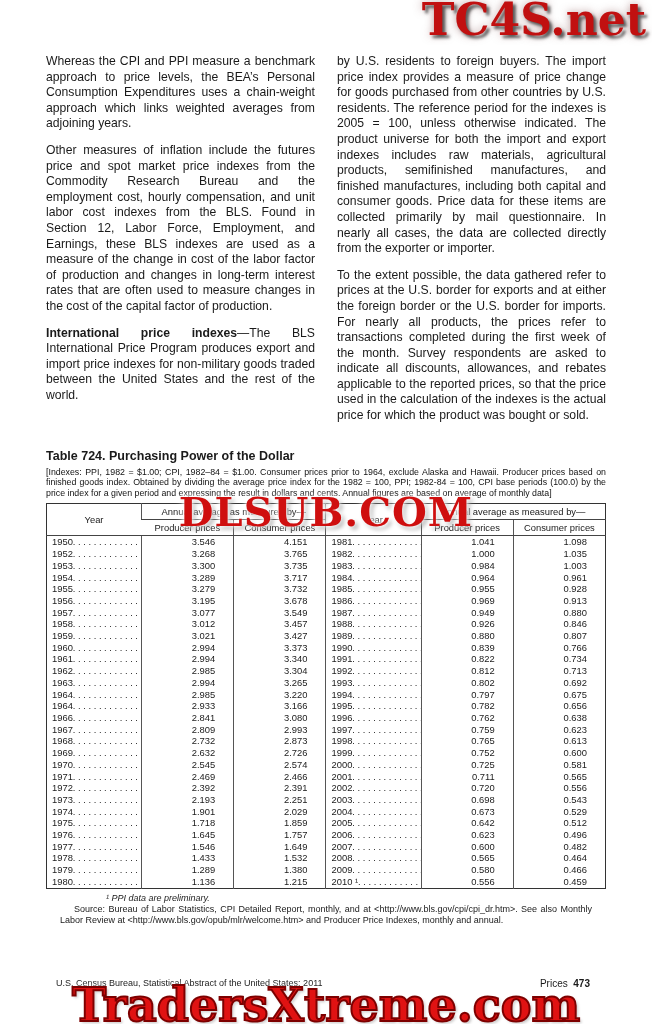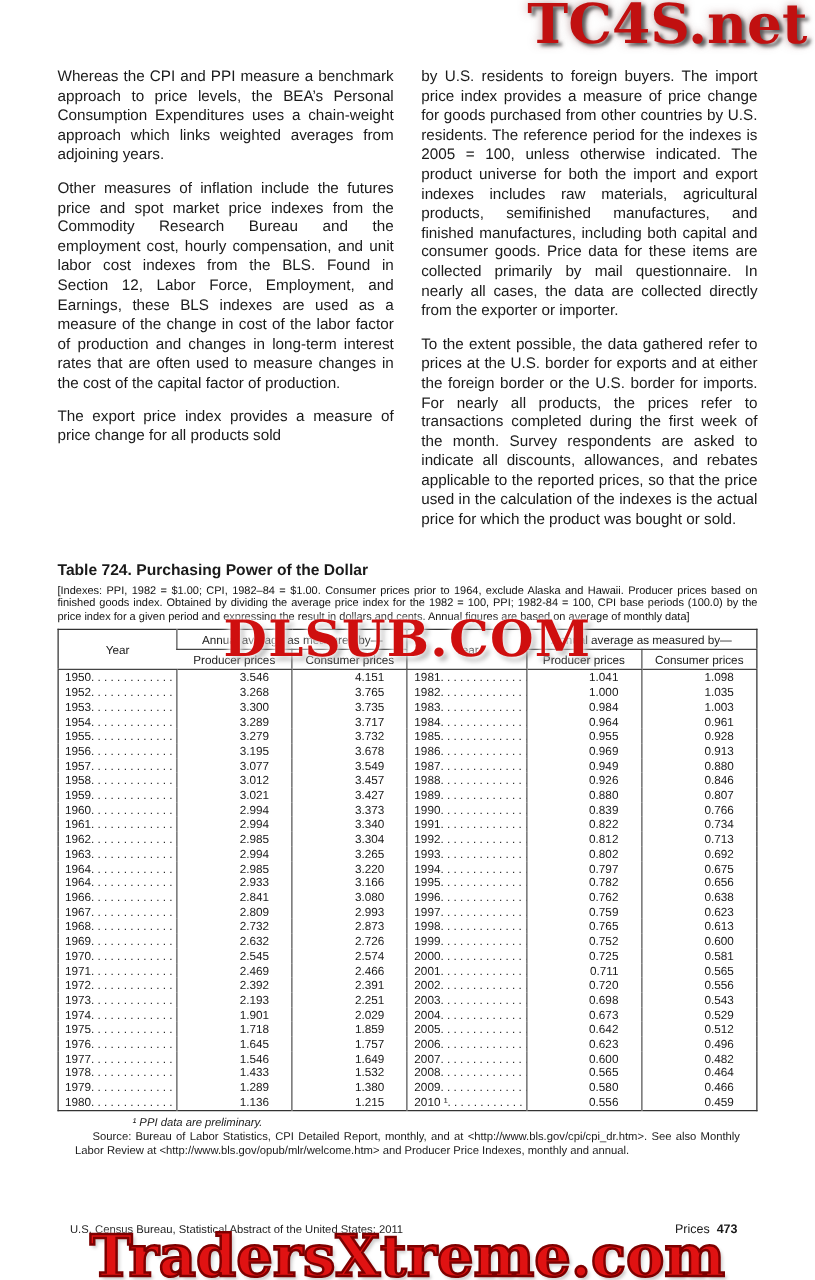--- a/index.html
+++ b/index.html
@@ -83,21 +83,21 @@
 </style>
 </head>
 <body>
 
 <div class="page">
 
   <div class="columns">
     <div class="col">
       <p>Whereas the CPI and PPI measure a benchmark approach to price levels, the BEA’s Personal Consumption Expenditures uses a chain-weight approach which links weighted averages from adjoining years.</p>
       <p>Other measures of inflation include the futures price and spot market price indexes from the Commodity Research Bureau and the employment cost, hourly compensation, and unit labor cost indexes from the BLS.  Found in Section 12, Labor Force, Employment, and Earnings, these BLS indexes are used as a measure of the change in cost of the labor factor of production and changes in long-term interest rates that are often used to measure changes in the cost of the capital factor of production.</p>
-      <p>The export price index provides a measure of price change for all products sold</p>
+      <p><strong>International price indexes</strong><span>—The BLS International Price Program produces export and import price indexes for non-military goods traded between the United States and the rest of the world.</span></p>
     </div>
     <div class="col">
       <p>by U.S. residents to foreign buyers. The import price index provides a measure of price change for goods purchased from other countries by U.S. residents. The reference period for the indexes is 2005 = 100, unless otherwise indicated. The product universe for both the import and export indexes includes raw materials, agricultural products, semifinished manufactures, and finished manufactures, including both capital and consumer goods. Price data for these items are collected primarily by mail questionnaire. In nearly all cases, the data are collected directly from the exporter or importer.</p>
       <p>To the extent possible, the data gathered refer to prices at the U.S. border for exports and at either the foreign border or the U.S. border for imports. For nearly all products, the prices refer to transactions completed during the first week of the month. Survey respondents are asked to indicate all discounts, allowances, and rebates applicable to the reported prices, so that the price used in the calculation of the indexes is the actual price for which the product was bought or sold.</p>
     </div>
   </div>
 
   <div class="table-section">
     <div class="table-title">Table 724. Purchasing Power of the Dollar</div>
     <div class="headnote">[Indexes: PPI, 1982 = $1.00; CPI, 1982–84 = $1.00. Consumer prices prior to 1964, exclude Alaska and Hawaii. Producer prices based on finished goods index. Obtained by dividing the average price index for the 1982 = 100, PPI; 1982-84 = 100, CPI base periods (100.0) by the price index for a given period and expressing the result in dollars and cents. Annual figures are based on average of monthly data]</div>

